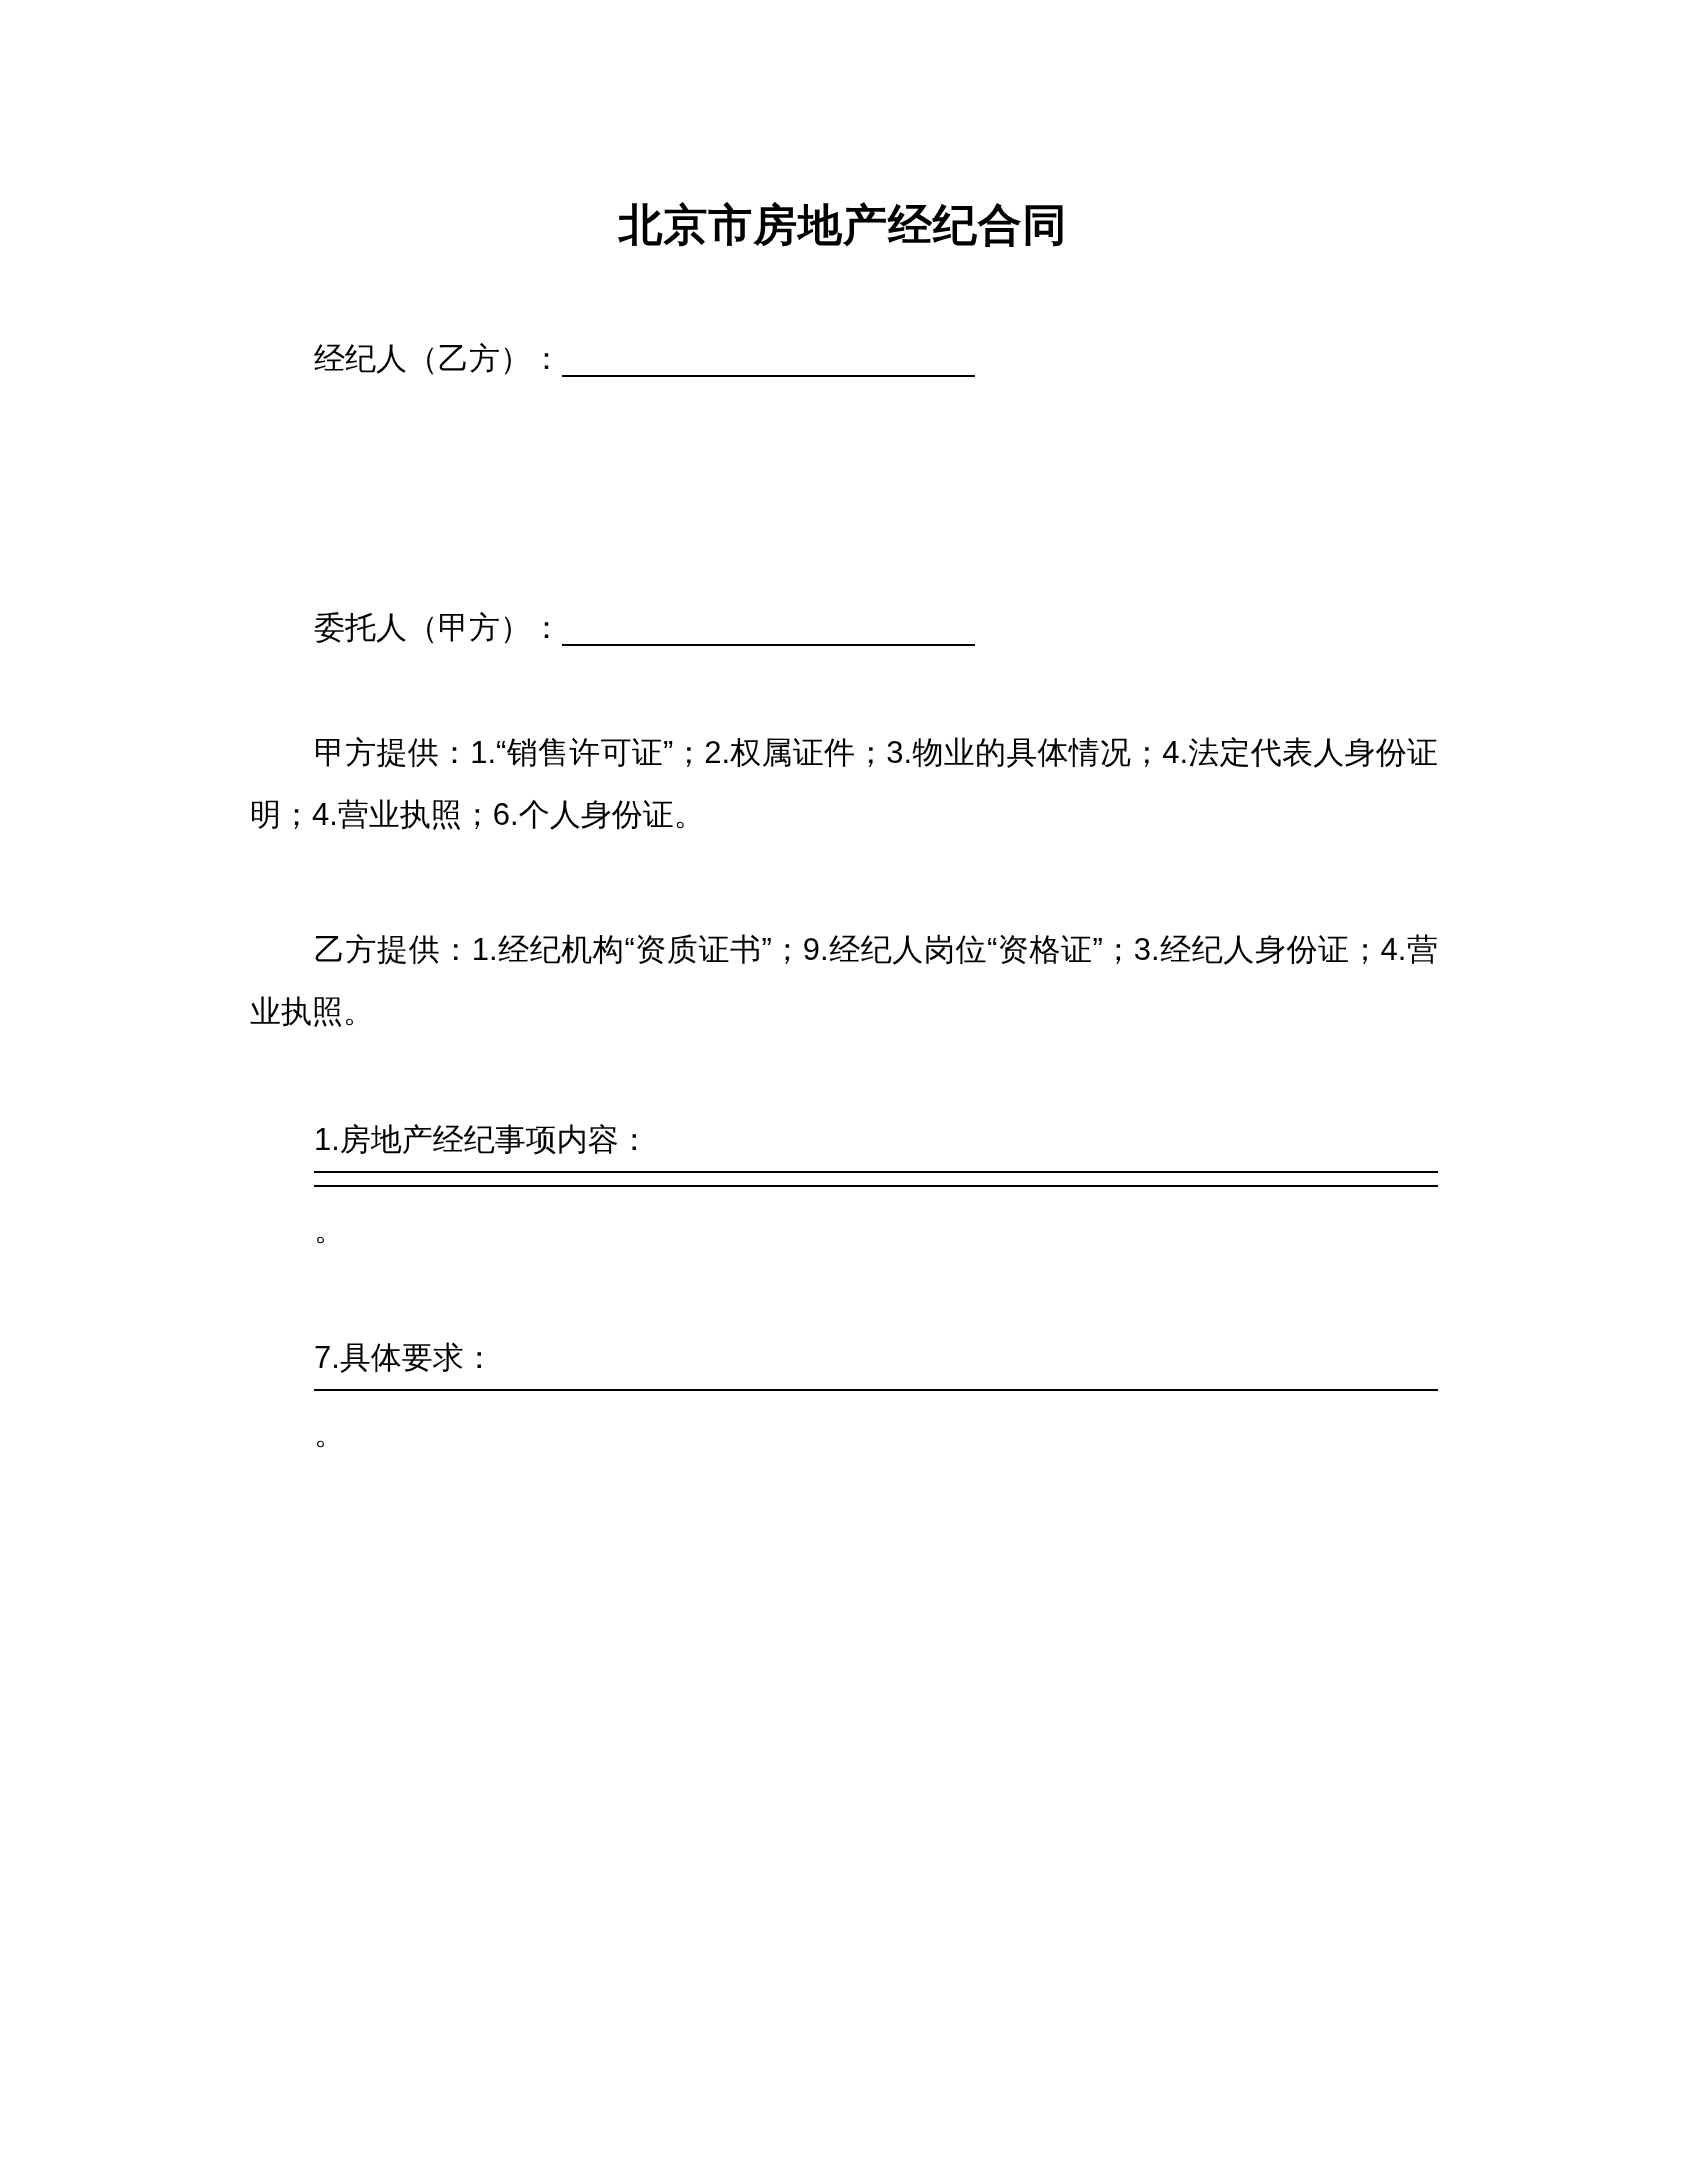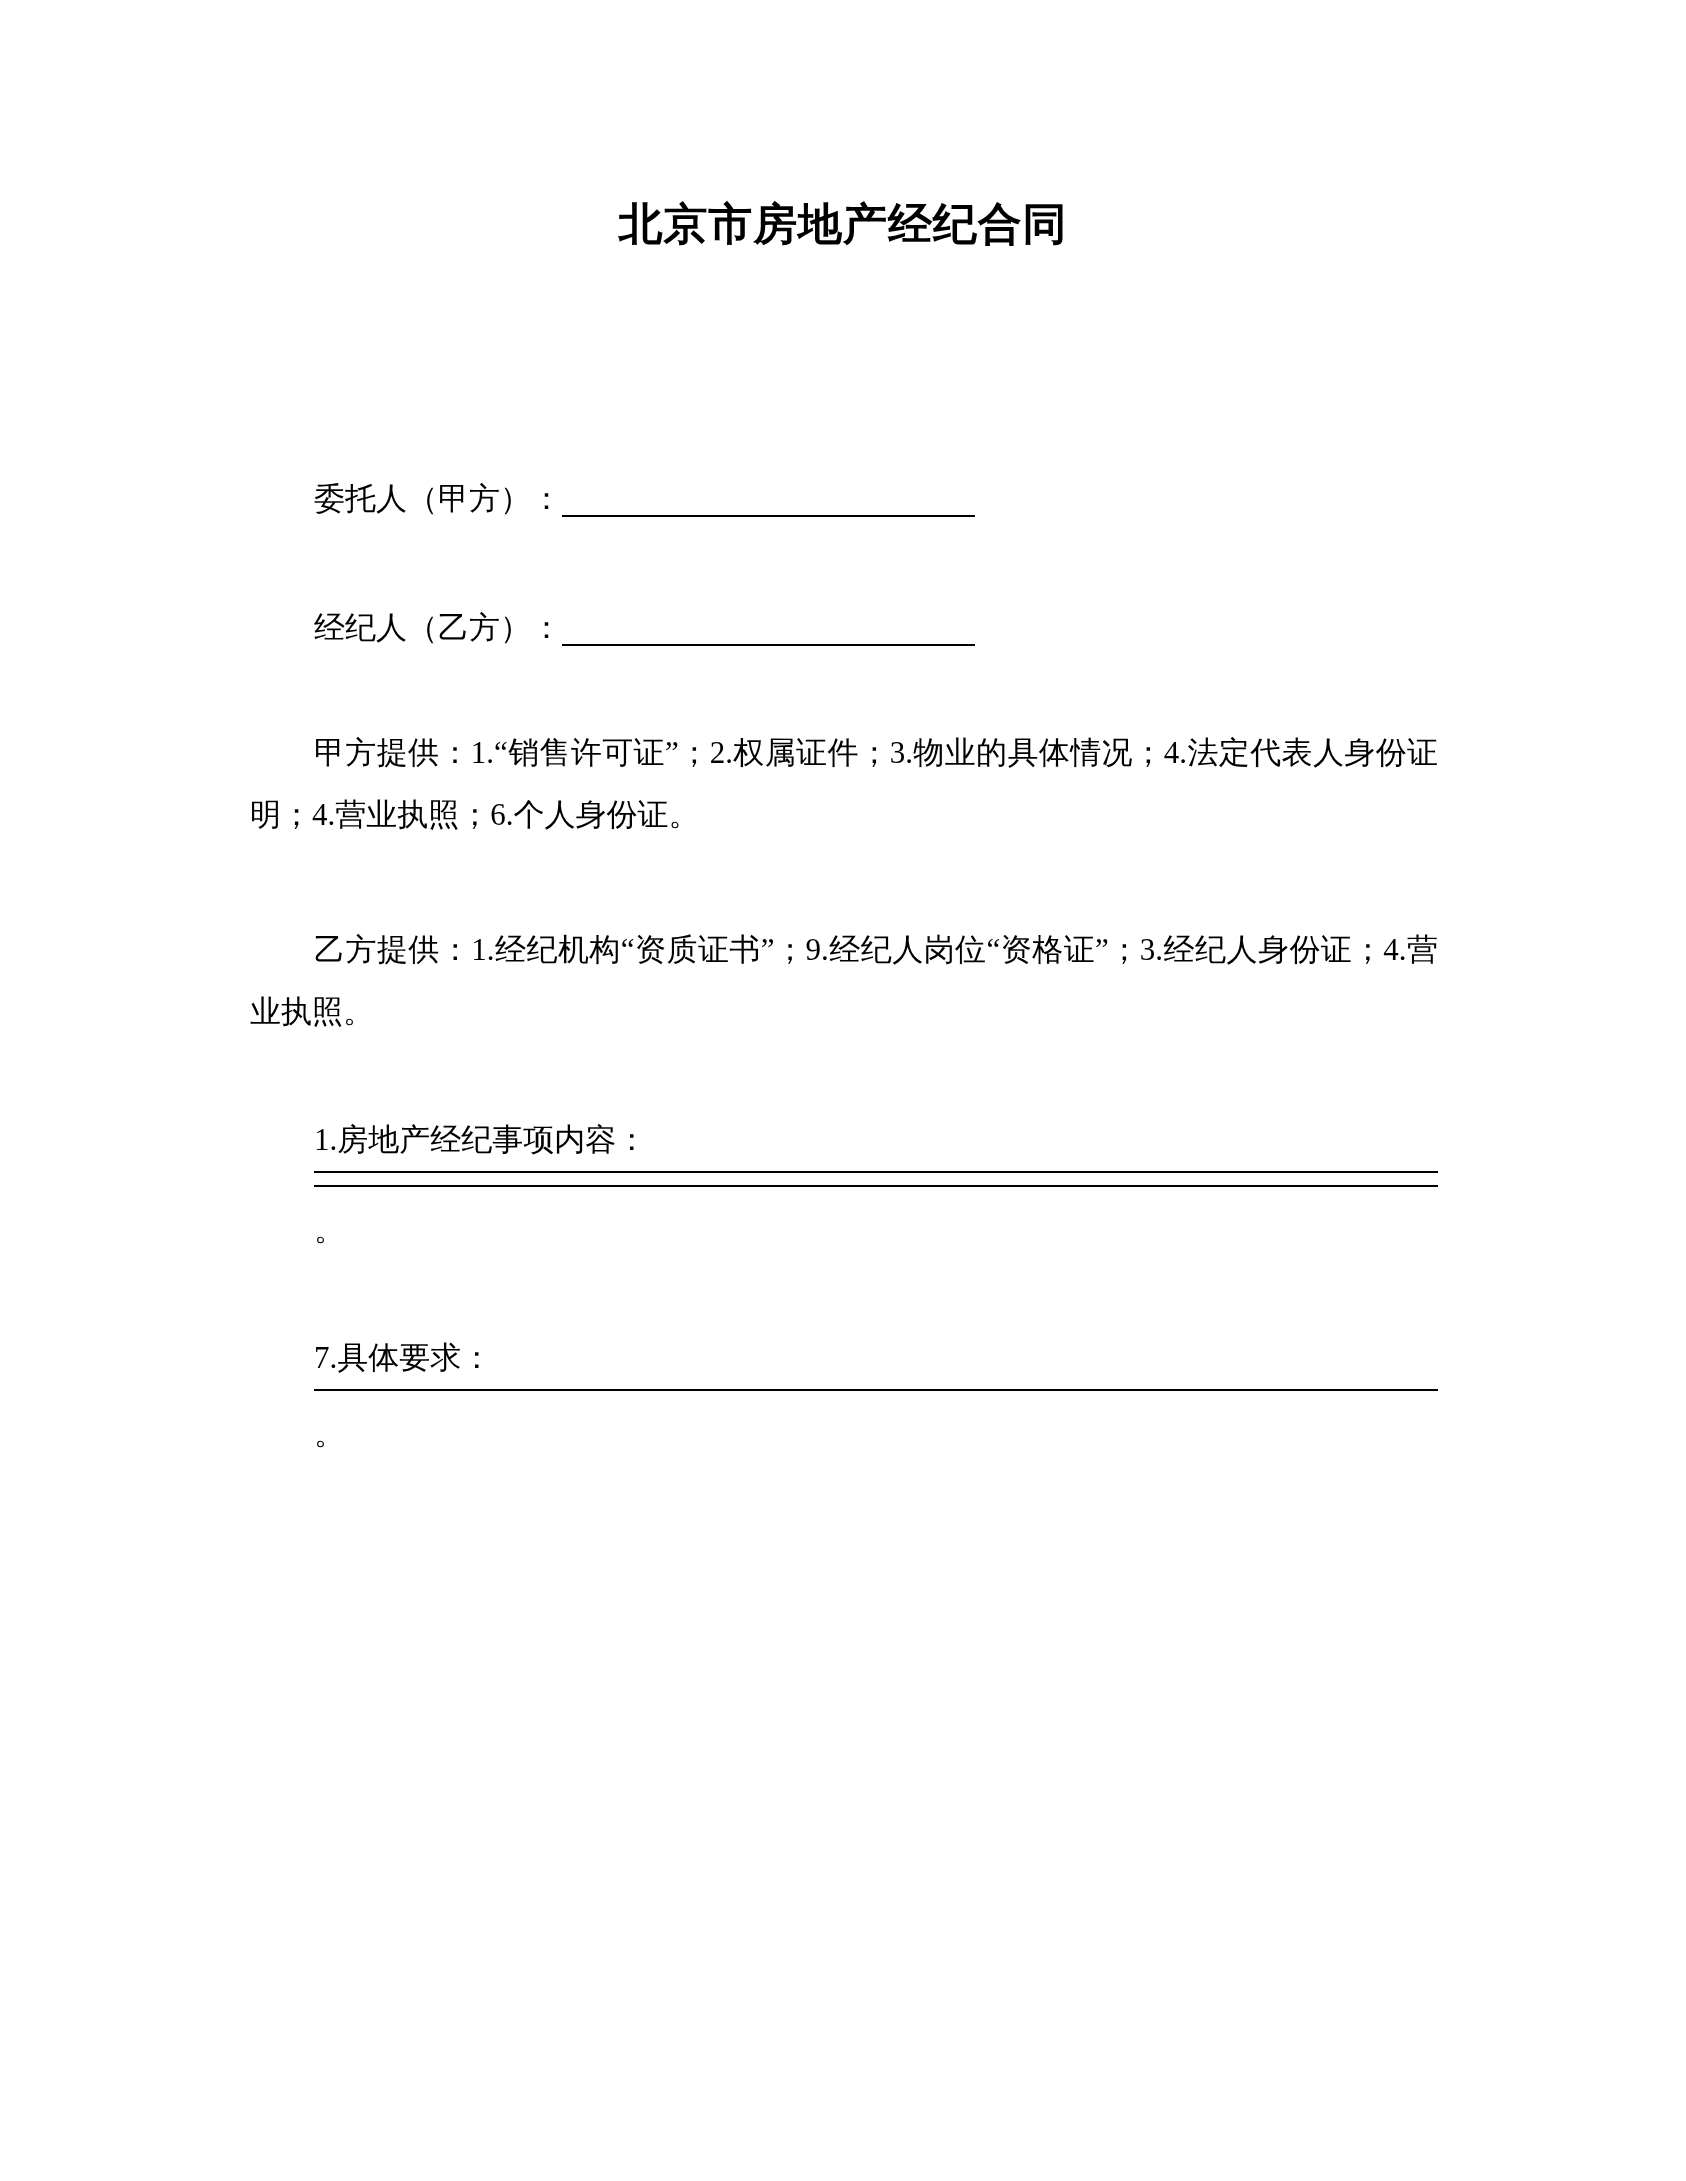--- a/index.html
+++ b/index.html
@@ -6,21 +6,21 @@
     margin: 0;
     padding: 0;
     background: #ffffff;
   }
   .page {
     position: relative;
     width: 1686px;
     height: 1538px;
     background: #ffffff;
     color: #000000;
-    font-family: Liberation Serif, serif;
+    font-family: Liberation Sans, sans-serif;
     font-size: 31px;
     line-height: 62px;
     box-sizing: border-box;
     overflow: hidden;
   }
   .content {
     margin: 0 248px 0 250px; 
   }
   .doc-title {
     padding-top: 188px;
@@ -78,26 +78,26 @@
 </style>
 </head>
 <body>
 
 <div class="page">
 
   <div class="doc-title">北京市房地产经纪合同</div>
 
   <div class="content">
 
+    <div class="line pad-indent party-b">
+      <span class="lbl">经纪人（乙方）：</span><span class="blank-inline w450"></span>
+    </div>
+
     <div class="line pad-indent party-a">
       <span class="lbl">委托人（甲方）：</span><span class="blank-inline w450"></span>
-    </div>
-
-    <div class="line pad-indent party-b">
-      <span class="lbl">经纪人（乙方）：</span><span class="blank-inline w450"></span>
     </div>
 
 
 
     <p class="para c1-jiafang">甲方提供：1.“销售许可证”；2.权属证件；3.物业的具体情况；4.法定代表人身份证明；4.营业执照；6.个人身份证。</p>
 
     <p class="para c1-yifang">乙方提供：1.经纪机构“资质证书”；9.经纪人岗位“资格证”；3.经纪人身份证；4.营业执照。</p>
 
 
     <div class="fill-row pad-indent item1-l1">

